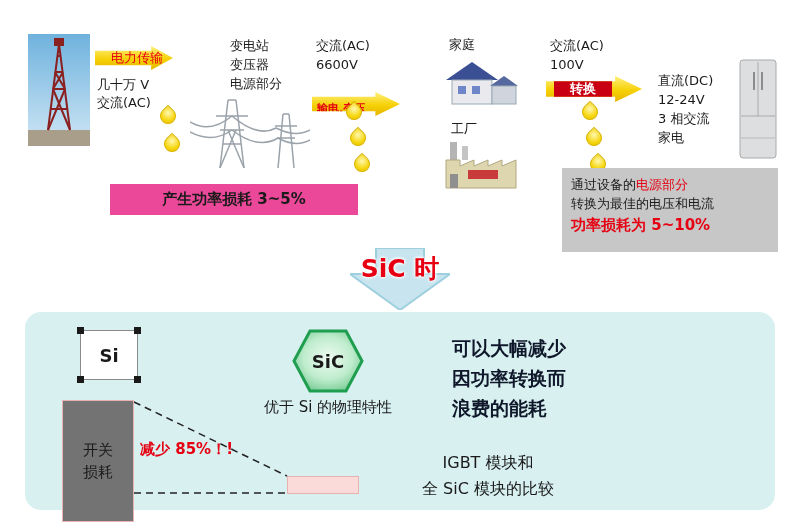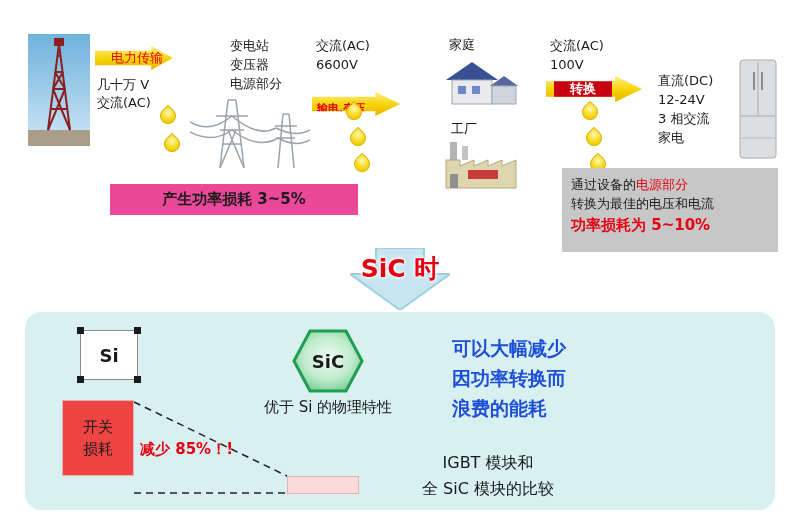--- a/index.html
+++ b/index.html
@@ -55,22 +55,22 @@
   
   .panel { left:25px; top:312px; width:750px; height:198px; background:#d8f0f0; border-radius:16px; }
   .si-box { left:68px; top:330px; width:58px; height:50px; background:#fff; border:1px solid #8a8a8a;
     display:flex; align-items:center; justify-content:center; font-size:18px; font-weight:bold;margin-left:12px; }
   .si-box .dot { position:absolute; width:7px; height:7px; background:#1a1a1a; }
   .dot.tl{left:-4px;top:-4px;} .dot.tr{right:-4px;top:-4px;} .dot.bl{left:-4px;bottom:-4px;} .dot.br{right:-4px;bottom:-4px;}
   .sic-hex { left:292px; top:328px; width:72px; height:66px; }
   .sic-hex .lbl { position:absolute; left:0; top:0; width:72px; height:66px; display:flex; align-items:center;
     justify-content:center; font-size:18px; font-weight:bold; }
   .sic-caption { left:228px; top:398px; width:200px; text-align:center; font-size:15px; }
-  .benefit { left:452px; top:333px; font-size:19px; font-weight:bold; color:#1d4ed8; line-height:30px; }
-  .tall-pink { left:62px; top:400px; width:72px; height:76px; background:#ef4444; border:1px solid #e9b2b2;
+  .benefit { left:452px; top:333px; font-size:19px; font-weight:bold; color:#0f172a; line-height:30px; }
+  .tall-pink { left:62px; top:400px; width:72px; height:122px; background:#737373; border:1px solid #e9b2b2;
     display:flex; flex-direction:column; align-items:center; justify-content:center; font-size:15px; line-height:22px; }
   .small-pink { left:287px; top:476px; width:72px; height:18px; background:#fbdada; border:1px solid #e9b2b2; }
   .dash-overlay { left:25px; top:312px; width:750px; height:198px; pointer-events:none; }
   .reduce-label { left:140px; top:440px; font-size:15px; font-weight:bold; color:#e60012; white-space:nowrap; }
   .compare-caption { left:368px; top:450px; width:240px; font-size:16px; line-height:26px; text-align:center; }
 </style>
 </head>
 <body>
 
 <div id="page">

